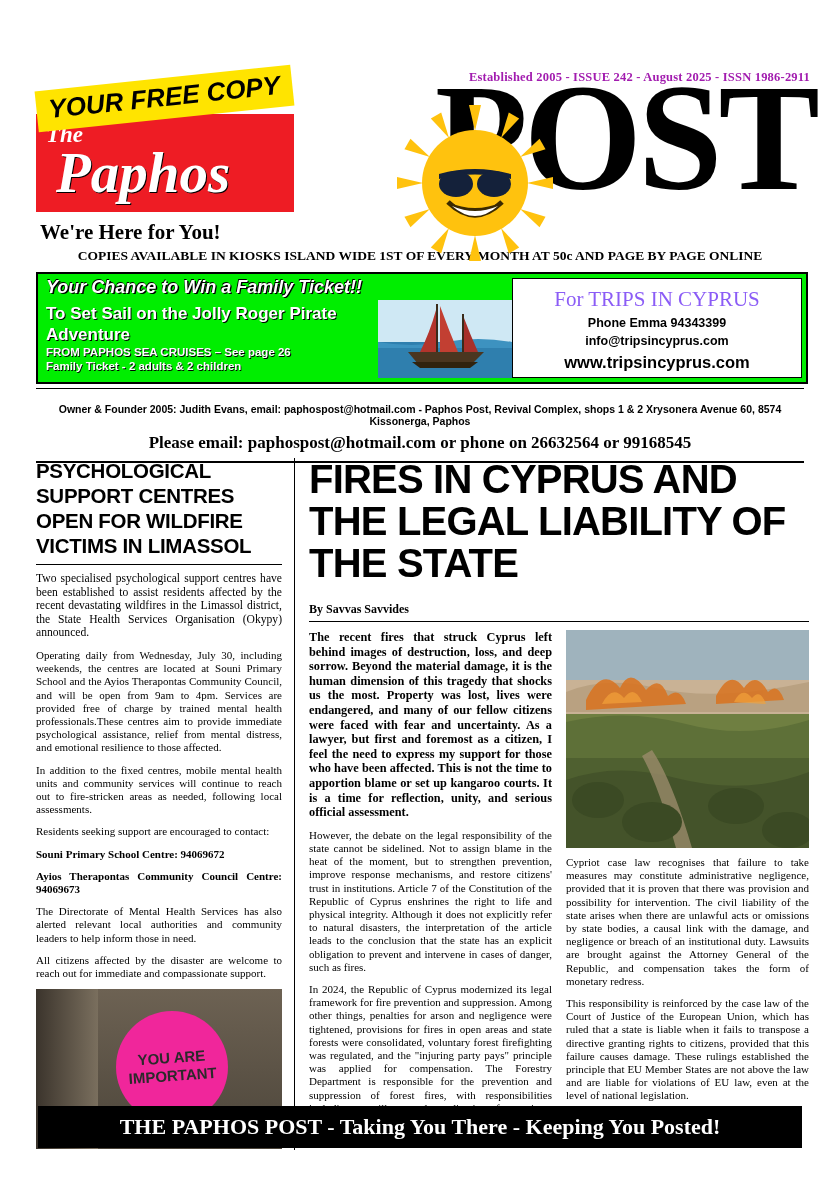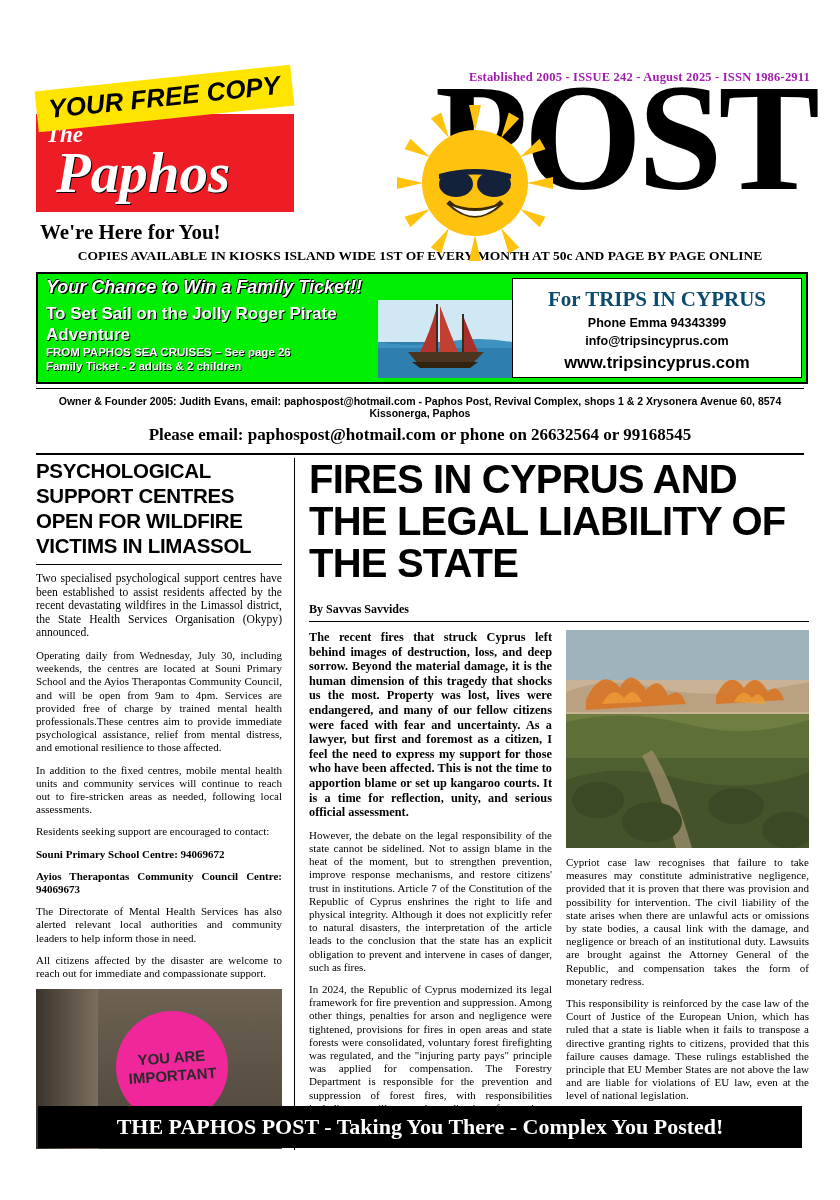--- a/index.html
+++ b/index.html
@@ -204,23 +204,23 @@
     flex: 1;
     background: #ffffff;
     margin: 4px 4px 4px 0;
     border: 1px solid #000;
     text-align: center;
     position: relative;
   }
   .ad-r1 {
     margin-top: 8px;
     font-family: "Liberation Serif", serif;
-    font-weight: bold;
+    font-weight: normal;
     font-size: 21px;
-    color: #0c4a6e;
+    color: #8b5cf6;
   }
   .ad-r2 {
     margin-top: 4px;
     font-family: "Liberation Sans", sans-serif;
     font-weight: bold;
     font-size: 12.5px;
   }
   .ad-r3 {
     margin-top: 4px;
     font-family: "Liberation Sans", sans-serif;
@@ -235,21 +235,21 @@
   }
 
   
   .owner-bar {
     position: absolute;
     left: 8px;
     top: 362px;
     width: 768px;
     border-top: 1px solid #000;
     border-bottom: 2px solid #000;
-    padding: 6px 0 8px 0;
+    padding: 14px 0 8px 0;
     text-align: center;
   }
   .owner-line {
     font-family: "Liberation Sans", sans-serif;
     font-size: 10.5px;
     font-weight: bold;
     color: #000;
   }
   .contact-line {
     margin-top: 6px;
@@ -557,15 +557,15 @@
             <p class="body-main">This responsibility is reinforced by the case law of the Court of Justice of the European Union, which has ruled that a state is liable when it fails to transpose a directive granting rights to citizens, provided that this failure causes damage.   These rulings established the principle that EU Member States are not above the law and are liable for violations of EU law, even at the level of national legislation.</p>
             <div class="continued">Continued on page 10</div>
           </div>
         </div>
       </div>
 
     </div>
   </div>
 
   <div class="footer">
-    <span>THE PAPHOS POST - Taking You There - Complex You Posted!</span>
+    <span>THE PAPHOS POST - Taking You There - Keeping You Posted!</span>
   </div>
 </div>
 
 </body></html>

